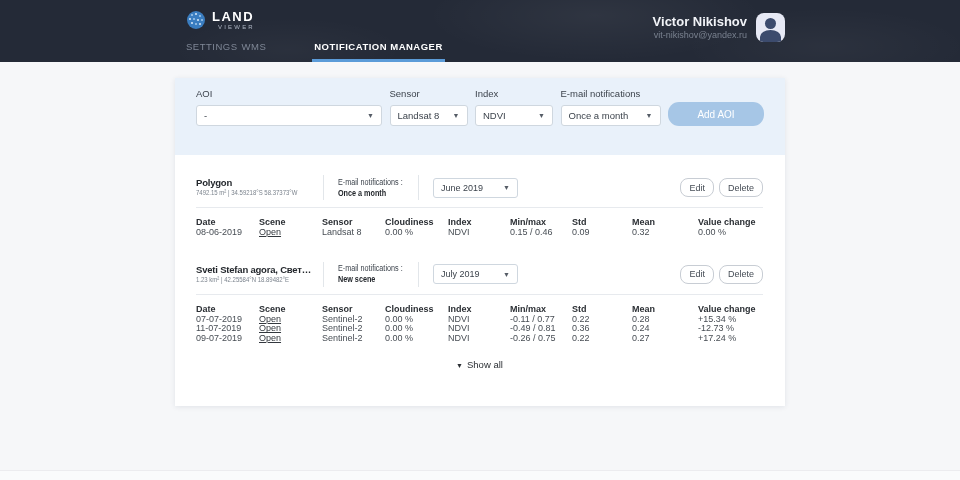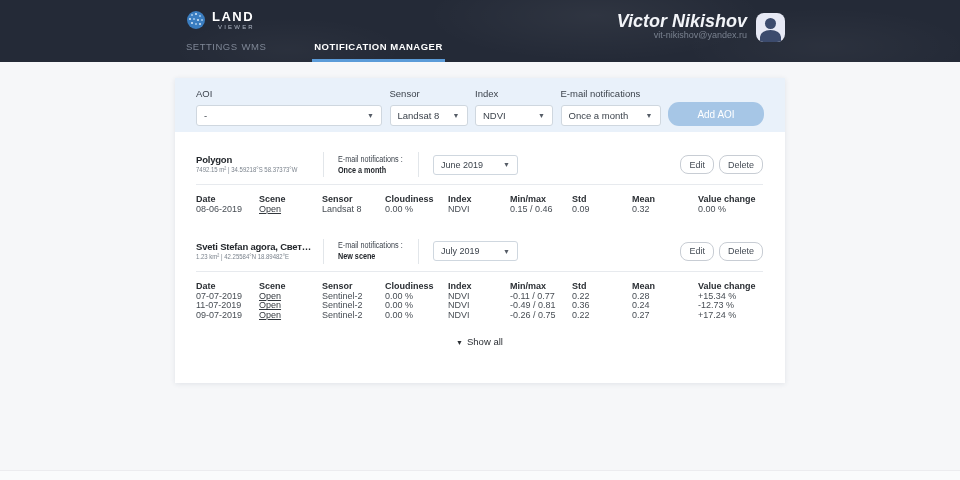--- a/index.html
+++ b/index.html
@@ -22,21 +22,21 @@
   }
   .logo {
     position: absolute; left: 185px; top: 9px;
     display: flex; align-items: center; gap: 5px;
     cursor: pointer;
   }
   .logo-text .t1 { font-size: 13px; font-weight: bold; color: #ffffff; letter-spacing: 1.5px; line-height: 13px; }
   .logo-text .t2 { font-size: 6px; color: #aeb6c4; letter-spacing: 2.2px; line-height: 8px; margin-left: 6px; }
   .user { position: absolute; right: 175px; top: 13px; display: flex; align-items: center; gap: 9px; }
   .user-text { text-align: right; }
-  .user-name { font-size: 18px; font-weight: bold; color: #f2f4f8; line-height: 15px; font-style: italic; }
+  .user-name { font-size: 13px; font-weight: bold; color: #f2f4f8; line-height: 15px; }
   .user-email { font-size: 9px; color: #79818f; line-height: 12px; }
   .avatar {
     width: 29px; height: 29px; border-radius: 8px;
     background: #e7e9f5; position: relative; overflow: hidden; cursor: pointer;
   }
   .avatar .head { position: absolute; left: 9px; top: 5px; width: 11px; height: 11px; border-radius: 50%; background: #3c4b6d; }
   .avatar .body { position: absolute; left: 4px; top: 17px; width: 21px; height: 14px; border-radius: 50% 50% 0 0; background: #3c4b6d; }
   .tabs { position: absolute; left: 184px; bottom: 0; display: flex; }
   .tab {
     font-size: 9.5px; letter-spacing: 0.5px; color: #7f8796;
@@ -48,21 +48,21 @@
   .card {
     width: 610px; margin: 16px 0 0 175px;
     background: #ffffff;
     box-shadow: 0 1px 5px rgba(40,60,90,0.10);
     padding-bottom: 36px;
   }
 
   
   .form-strip {
     background: #e9f1fa;
-    padding: 10px 21px 6px 21px;
+    padding: 10px 21px 29px 21px;
     display: flex; align-items: flex-start; justify-content: space-between;
   }
   .field { display: flex; flex-direction: column; }
   .field label { font-size: 9.5px; color: #3c434c; margin-bottom: 6px; }
   .select {
     height: 21px; background: #fff; border: 1px solid #cfd7df; border-radius: 3px;
     display: flex; align-items: center; justify-content: space-between;
     padding: 0 7px; font-size: 9.5px; color: #3c434c; cursor: pointer;
   }
   .caret { font-size: 7px; color: #555c66; margin-left: 6px; }

